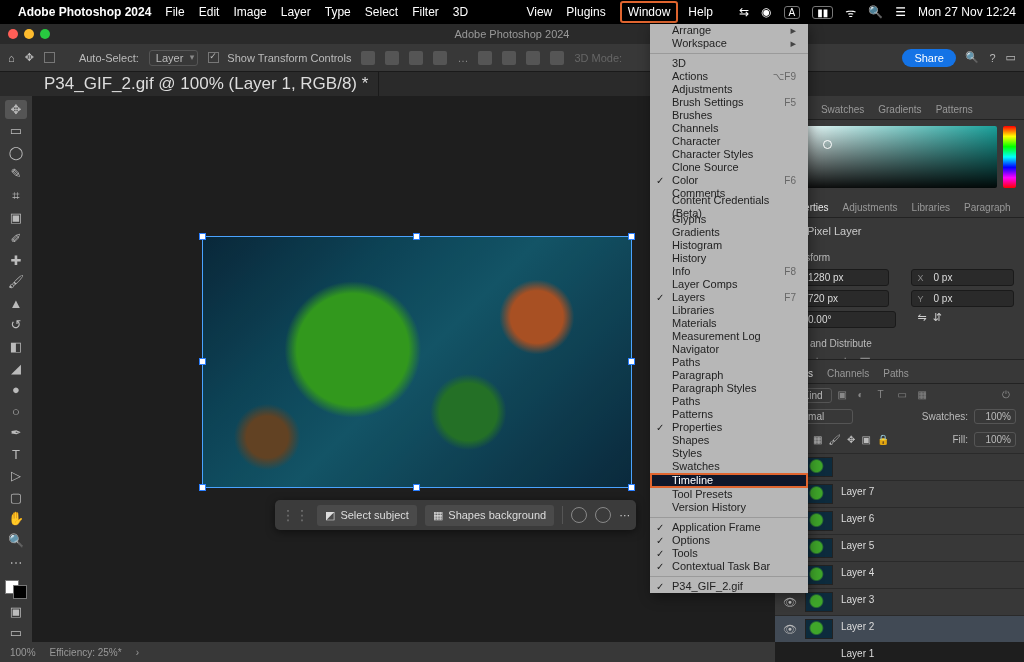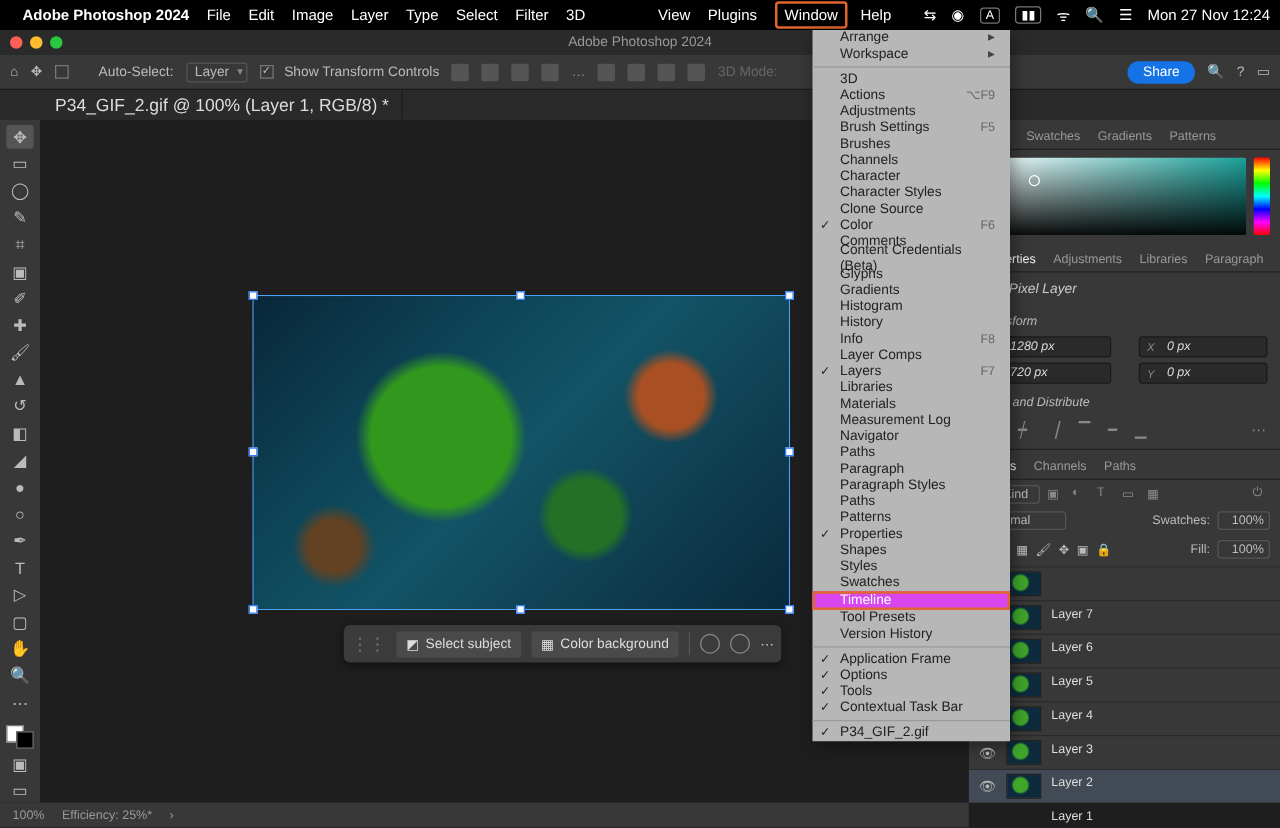--- a/index.html
+++ b/index.html
@@ -26,21 +26,21 @@
 .option-bar { height: 28px; background: #383838; display: flex; align-items: center; padding: 0 8px; gap: 10px; color: #bbb; border-bottom: 1px solid #1a1a1a; }
 .option-bar .chk { width: 11px; height: 11px; border: 1px solid #777; display: inline-block; vertical-align: middle; margin-right: 4px; }
 .option-bar .chk.on::after { content:"✓"; color:#bbb; font-size:9px; display:block; margin-top:-2px; }
 .option-bar .sel { border:1px solid #555; padding:1px 14px 1px 6px; border-radius:3px; position:relative; }
 .option-bar .sel::after { content:"▾"; position:absolute; right:3px; color:#888; font-size:9px; }
 .option-bar .ico { width:14px; height:14px; background:#555; border-radius:2px; }
 .option-bar .share-btn { margin-left:auto; background:#1473e6; color:#fff; padding:3px 12px; border-radius:10px; font-size:11px; }
 
 
 .doc-tabs { height: 24px; background: #2a2a2a; display: flex; align-items: center; padding-left: 34px; }
-.doc-tab { color: #ddd; padding: 3px 10px; font-size: 14px; border-right: 1px solid #1a1a1a; }
+.doc-tab { color: #ddd; padding: 3px 10px; font-size: 17px; border-right: 1px solid #1a1a1a; }
 
 
 .workspace { position: absolute; top: 96px; bottom: 20px; left: 0; right: 0; display: flex; }
 .toolbar-left { width: 32px; background: #383838; display: flex; flex-direction: column; align-items: center; padding-top: 4px; gap: 3px; }
 .toolbar-left .tool { width: 22px; height: 22px; display:flex; align-items:center; justify-content:center; font-size:13px; color:#bbb; }
 .toolbar-left .tool.sel { background:#555; border-radius:3px; }
 .toolbar-left .swatch { margin-top:6px; width:22px; height:22px; position:relative; }
 .toolbar-left .swatch .fg { position:absolute; width:14px; height:14px; background:#fff; border:1px solid #777; top:0; left:0; }
 .toolbar-left .swatch .bg { position:absolute; width:14px; height:14px; background:#000; border:1px solid #777; bottom:0; right:0; }
 
@@ -69,21 +69,21 @@
 
 .right { width:249px; background:#383838; display:flex; flex-direction:column; }
 .panel-tabs { height:24px; display:flex; align-items:flex-end; padding:0 8px; gap:14px; border-bottom:1px solid #222; font-size:10px; color:#999; }
 .panel-tabs .pt { padding-bottom:4px; cursor:default; }
 .panel-tabs .pt.on { color:#eee; }
 .color-panel { height:74px; padding:6px 8px; display:flex; gap:6px; }
 .color-field { flex:1; background:linear-gradient(to bottom, rgba(255,255,255,0) 0%, rgba(0,0,0,.95) 100%), linear-gradient(to right, #fff 0%, #1aa19b 100%); position:relative; border-radius:2px; }
 .color-ring { position:absolute; width:9px; height:9px; border:1.5px solid #fff; border-radius:50%; top:14px; left:40px; }
 .hue { width:13px; background:linear-gradient(to bottom,#f00,#ff0,#0f0,#0ff,#00f,#f0f,#f00); border-radius:2px; }
 
-.props-panel { flex:1; overflow:hidden;font-style:italic; }
+.props-panel { flex:1; overflow:hidden; }
 .props-head { height:26px; display:flex; align-items:center; padding:0 10px; gap:6px; }
 .props-head .picn { width:16px; height:16px; background:#555; border-radius:2px; }
 .section-title { color:#bbb; font-size:10px; padding:8px 10px 4px; }
 .row-2 { display:flex; gap:22px; padding:2px 10px; }
 .fld { flex:1; display:flex; align-items:center; background:#2a2a2a; border:1px solid #1a1a1a; border-radius:3px; padding:2px 6px; gap:4px; }
 .fld .lab { color:#888; font-size:9px; width:12px; }
 .fld .val { color:#ddd; font-size:10px; flex:1; }
 .tiny-icons { display:flex; gap:8px; padding:4px 10px; color:#888; }
 .tiny-icons span { width:16px; height:16px; display:flex; align-items:center; justify-content:center; font-size:12px; }
 
@@ -104,21 +104,21 @@
 
 .status { position:absolute; bottom:0; left:0; right:249px; height:20px; background:#383838; display:flex; align-items:center; padding:0 10px; gap:14px; color:#999; font-size:10px; }
 
 
 .dropdown { position:absolute; left:650px; top:24px; width:158px; background:#b7b7b7; color:#222; font-size:11px; box-shadow:2px 4px 12px rgba(0,0,0,.4); }
 .dropdown .row { height:13px; padding:0 12px 0 22px; display:flex; align-items:center; position:relative; line-height:13px; }
 .dropdown .row.sep { height:1px; background:#9a9a9a; margin:3px 0; }
 .dropdown .row .chk { position:absolute; left:6px; font-size:10px; }
 .dropdown .row .kb { margin-left:auto; color:#666; font-size:10px; }
 .dropdown .row .sub { margin-left:auto; color:#444; }
-.dropdown .row.hl { background:#d946ef; color:#fff; border:2px solid #e0652f; padding:0 10px 0 20px; height:15px; }
+.dropdown .row.hl { background:#0f172a; color:#fff; border:2px solid #e0652f; padding:0 10px 0 20px; height:15px; }
 </style>
 </head>
 <body>
 
 <div class="mac-menu">
   <span class="apple"></span>
   <span class="app-name">Adobe Photoshop 2024</span>
   <span class="m-item">File</span>
   <span class="m-item">Edit</span>
   <span class="m-item">Image</span>
@@ -228,21 +228,21 @@
       <div class="handle h-br"></div>
     </div>
     <div class="ctx-bar">
       <span class="grip">⋮⋮</span>
       <span class="btn">
           <span>◩</span>
           <span>Select subject</span>
         </span>
       <span class="btn">
           <span>▦</span>
-          <span>Color background</span>
+          <span>Shapes background</span>
         </span>
       <span class="sep"></span>
       <span class="ci"></span>
       <span class="ci"></span>
       <span>⋯</span>
     </div>
   </div>
 
   <div class="right">
     <div class="panel-tabs">
@@ -283,20 +283,30 @@
       <div class="row-2">
         <div class="fld">
             <span class="lab">H</span>
             <span class="val">720 px</span>
           </div>
         <div class="fld">
             <span class="lab">Y</span>
             <span class="val">0 px</span>
           </div>
       </div>
+      <div class="row-2">
+        <div class="fld">
+            <span class="lab">△</span>
+            <span class="val">0.00°</span>
+          </div>
+        <div style="flex:1;display:flex;gap:6px;">
+            <span>⇋</span>
+            <span>⇵</span>
+          </div>
+      </div>
       <div class="section-title">Align and Distribute</div>
       <div class="tiny-icons">
         <span>▏</span>
         <span>┿</span>
         <span>▕</span>
         <span>▔</span>
         <span>━</span>
         <span>▁</span>
         <span style="margin-left:auto">⋯</span>
       </div>

